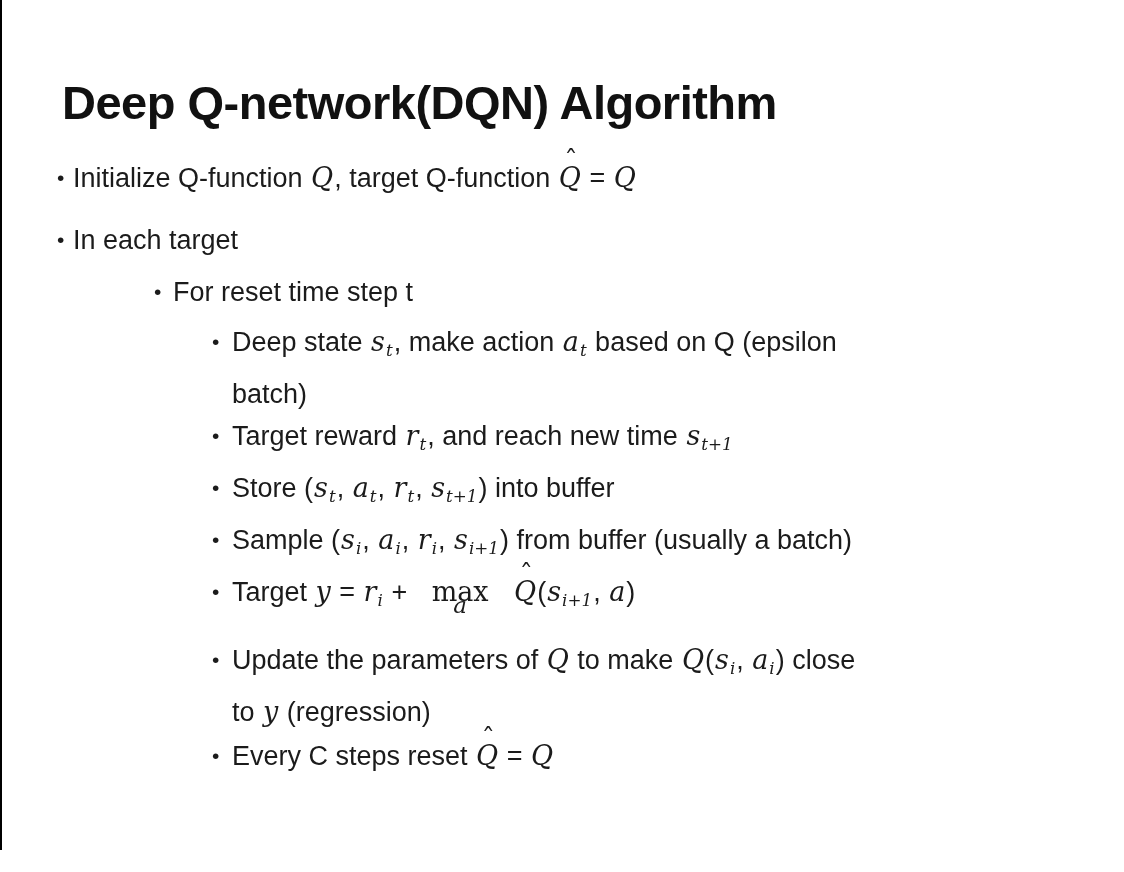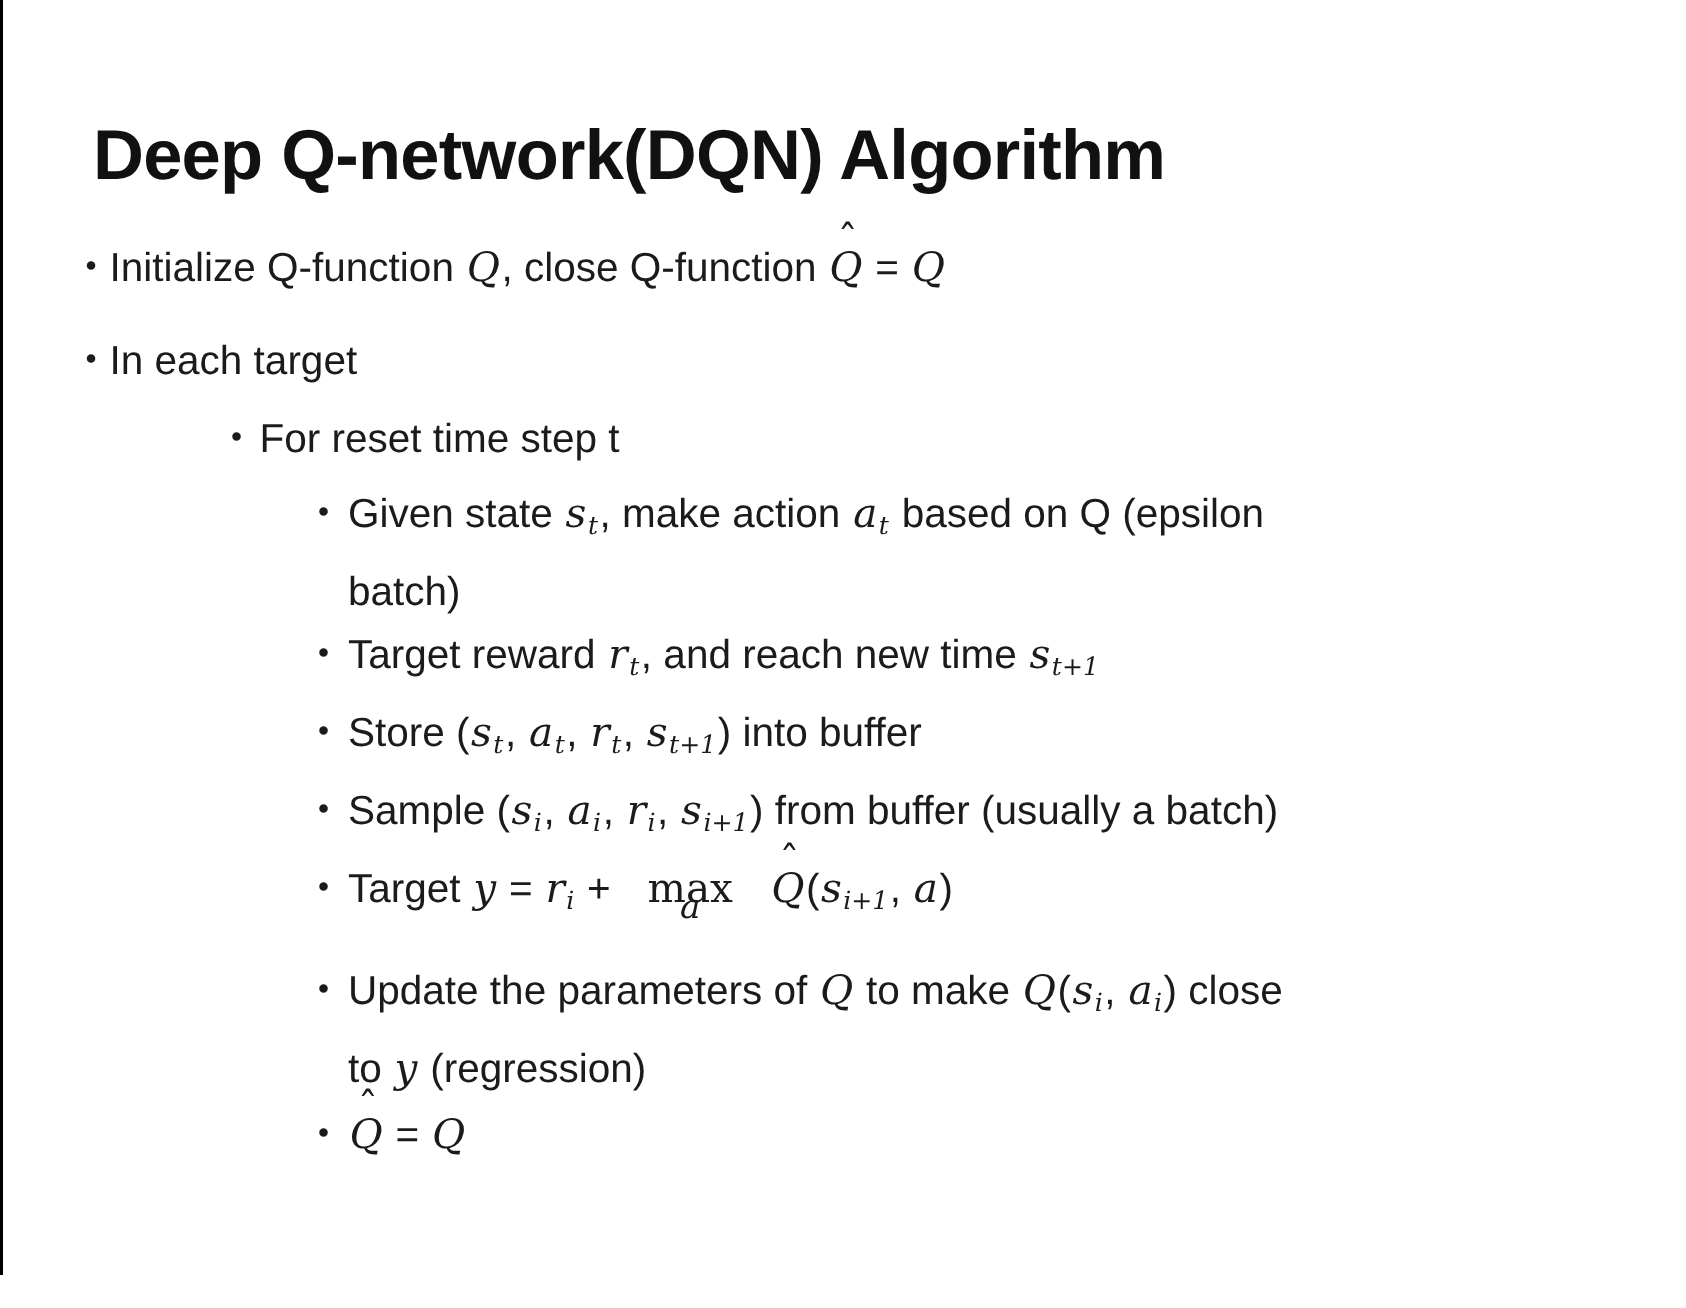--- a/index.html
+++ b/index.html
@@ -100,36 +100,36 @@
 </head>
 <body>
 
 <div class="slide">
   <div class="edge-left"></div>
 
   <h1 class="title">Deep Q-network(DQN) Algorithm</h1>
 
   <div class="row l1 r1">
     <span class="bullet">•</span>
-    <div class="txt"><span class="rm">Initialize Q-function </span><span class="m"><span class="mi">Q</span></span><span class="rm">, close Q-function </span><span class="m"><span class="mhat"><span class="hat">ˆ</span><span class="mi">Q</span></span></span><span class="rm"> = </span><span class="m"><span class="mi">Q</span></span></div>
+    <div class="txt"><span class="rm">Initialize Q-function </span><span class="m"><span class="mi">Q</span></span><span class="rm">, target Q-function </span><span class="m"><span class="mhat"><span class="hat">ˆ</span><span class="mi">Q</span></span></span><span class="rm"> = </span><span class="m"><span class="mi">Q</span></span></div>
   </div>
 
   <div class="row l1 r2">
     <span class="bullet">•</span>
     <div class="txt"><span class="rm">In each target</span></div>
   </div>
 
   <div class="row l2 r3">
     <span class="bullet">•</span>
     <div class="txt"><span class="rm">For reset time step t</span></div>
   </div>
 
   <div class="row l3 r4 wrap">
     <span class="bullet">•</span>
-    <div class="txt"><span class="rm">Given state </span><span class="m"><span class="mi">s</span><span class="msub">t</span></span><span class="rm">, make action </span><span class="m"><span class="mi">a</span><span class="msub">t</span></span><span class="rm"> based on Q (epsilon</span><br><span class="rm">batch)</span></div>
+    <div class="txt"><span class="rm">Deep state </span><span class="m"><span class="mi">s</span><span class="msub">t</span></span><span class="rm">, make action </span><span class="m"><span class="mi">a</span><span class="msub">t</span></span><span class="rm"> based on Q (epsilon</span><br><span class="rm">batch)</span></div>
   </div>
 
   <div class="row l3 r5">
     <span class="bullet">•</span>
     <div class="txt"><span class="rm">Target reward </span><span class="m"><span class="mi">r</span><span class="msub">t</span></span><span class="rm">, and reach new time </span><span class="m"><span class="mi">s</span><span class="msub">t+1</span></span></div>
   </div>
 
   <div class="row l3 r6">
     <span class="bullet">•</span>
     <div class="txt"><span class="rm">Store (</span><span class="m"><span class="mi">s</span><span class="msub">t</span></span><span class="rm">, </span><span class="m"><span class="mi">a</span><span class="msub">t</span></span><span class="rm">, </span><span class="m"><span class="mi">r</span><span class="msub">t</span></span><span class="rm">, </span><span class="m"><span class="mi">s</span><span class="msub">t+1</span></span><span class="rm">) into buffer</span></div>
@@ -145,15 +145,15 @@
     <div class="txt"><span class="rm">Target </span><span class="m"><span class="mi">y</span></span><span class="rm"> = </span><span class="m"><span class="mi">r</span><span class="msub">i</span></span><span class="rm"> + </span><span class="stk"><span class="stk-top">max</span><span class="stk-under">a</span></span><span class="rm"> </span><span class="m"><span class="mhat"><span class="hat">ˆ</span><span class="mi">Q</span></span></span><span class="rm">(</span><span class="m"><span class="mi">s</span><span class="msub">i+1</span></span><span class="rm">, </span><span class="m"><span class="mi">a</span></span><span class="rm">)</span></div>
   </div>
 
   <div class="row l3 r9 wrap">
     <span class="bullet">•</span>
     <div class="txt"><span class="rm">Update the parameters of </span><span class="m"><span class="mi">Q</span></span><span class="rm"> to make </span><span class="m"><span class="mi">Q</span></span><span class="rm">(</span><span class="m"><span class="mi">s</span><span class="msub">i</span></span><span class="rm">, </span><span class="m"><span class="mi">a</span><span class="msub">i</span></span><span class="rm">) close</span><br><span class="rm">to </span><span class="m"><span class="mi">y</span></span><span class="rm"> (regression)</span></div>
   </div>
 
   <div class="row l3 r10">
     <span class="bullet">•</span>
-    <div class="txt"><span class="m"><span class="mhat"><span class="hat">ˆ</span><span class="mi">Q</span></span></span><span class="rm"> = </span><span class="m"><span class="mi">Q</span></span></div>
+    <div class="txt"><span class="rm">Every C steps reset </span><span class="m"><span class="mhat"><span class="hat">ˆ</span><span class="mi">Q</span></span></span><span class="rm"> = </span><span class="m"><span class="mi">Q</span></span></div>
   </div>
 </div>
 
 </body></html>

